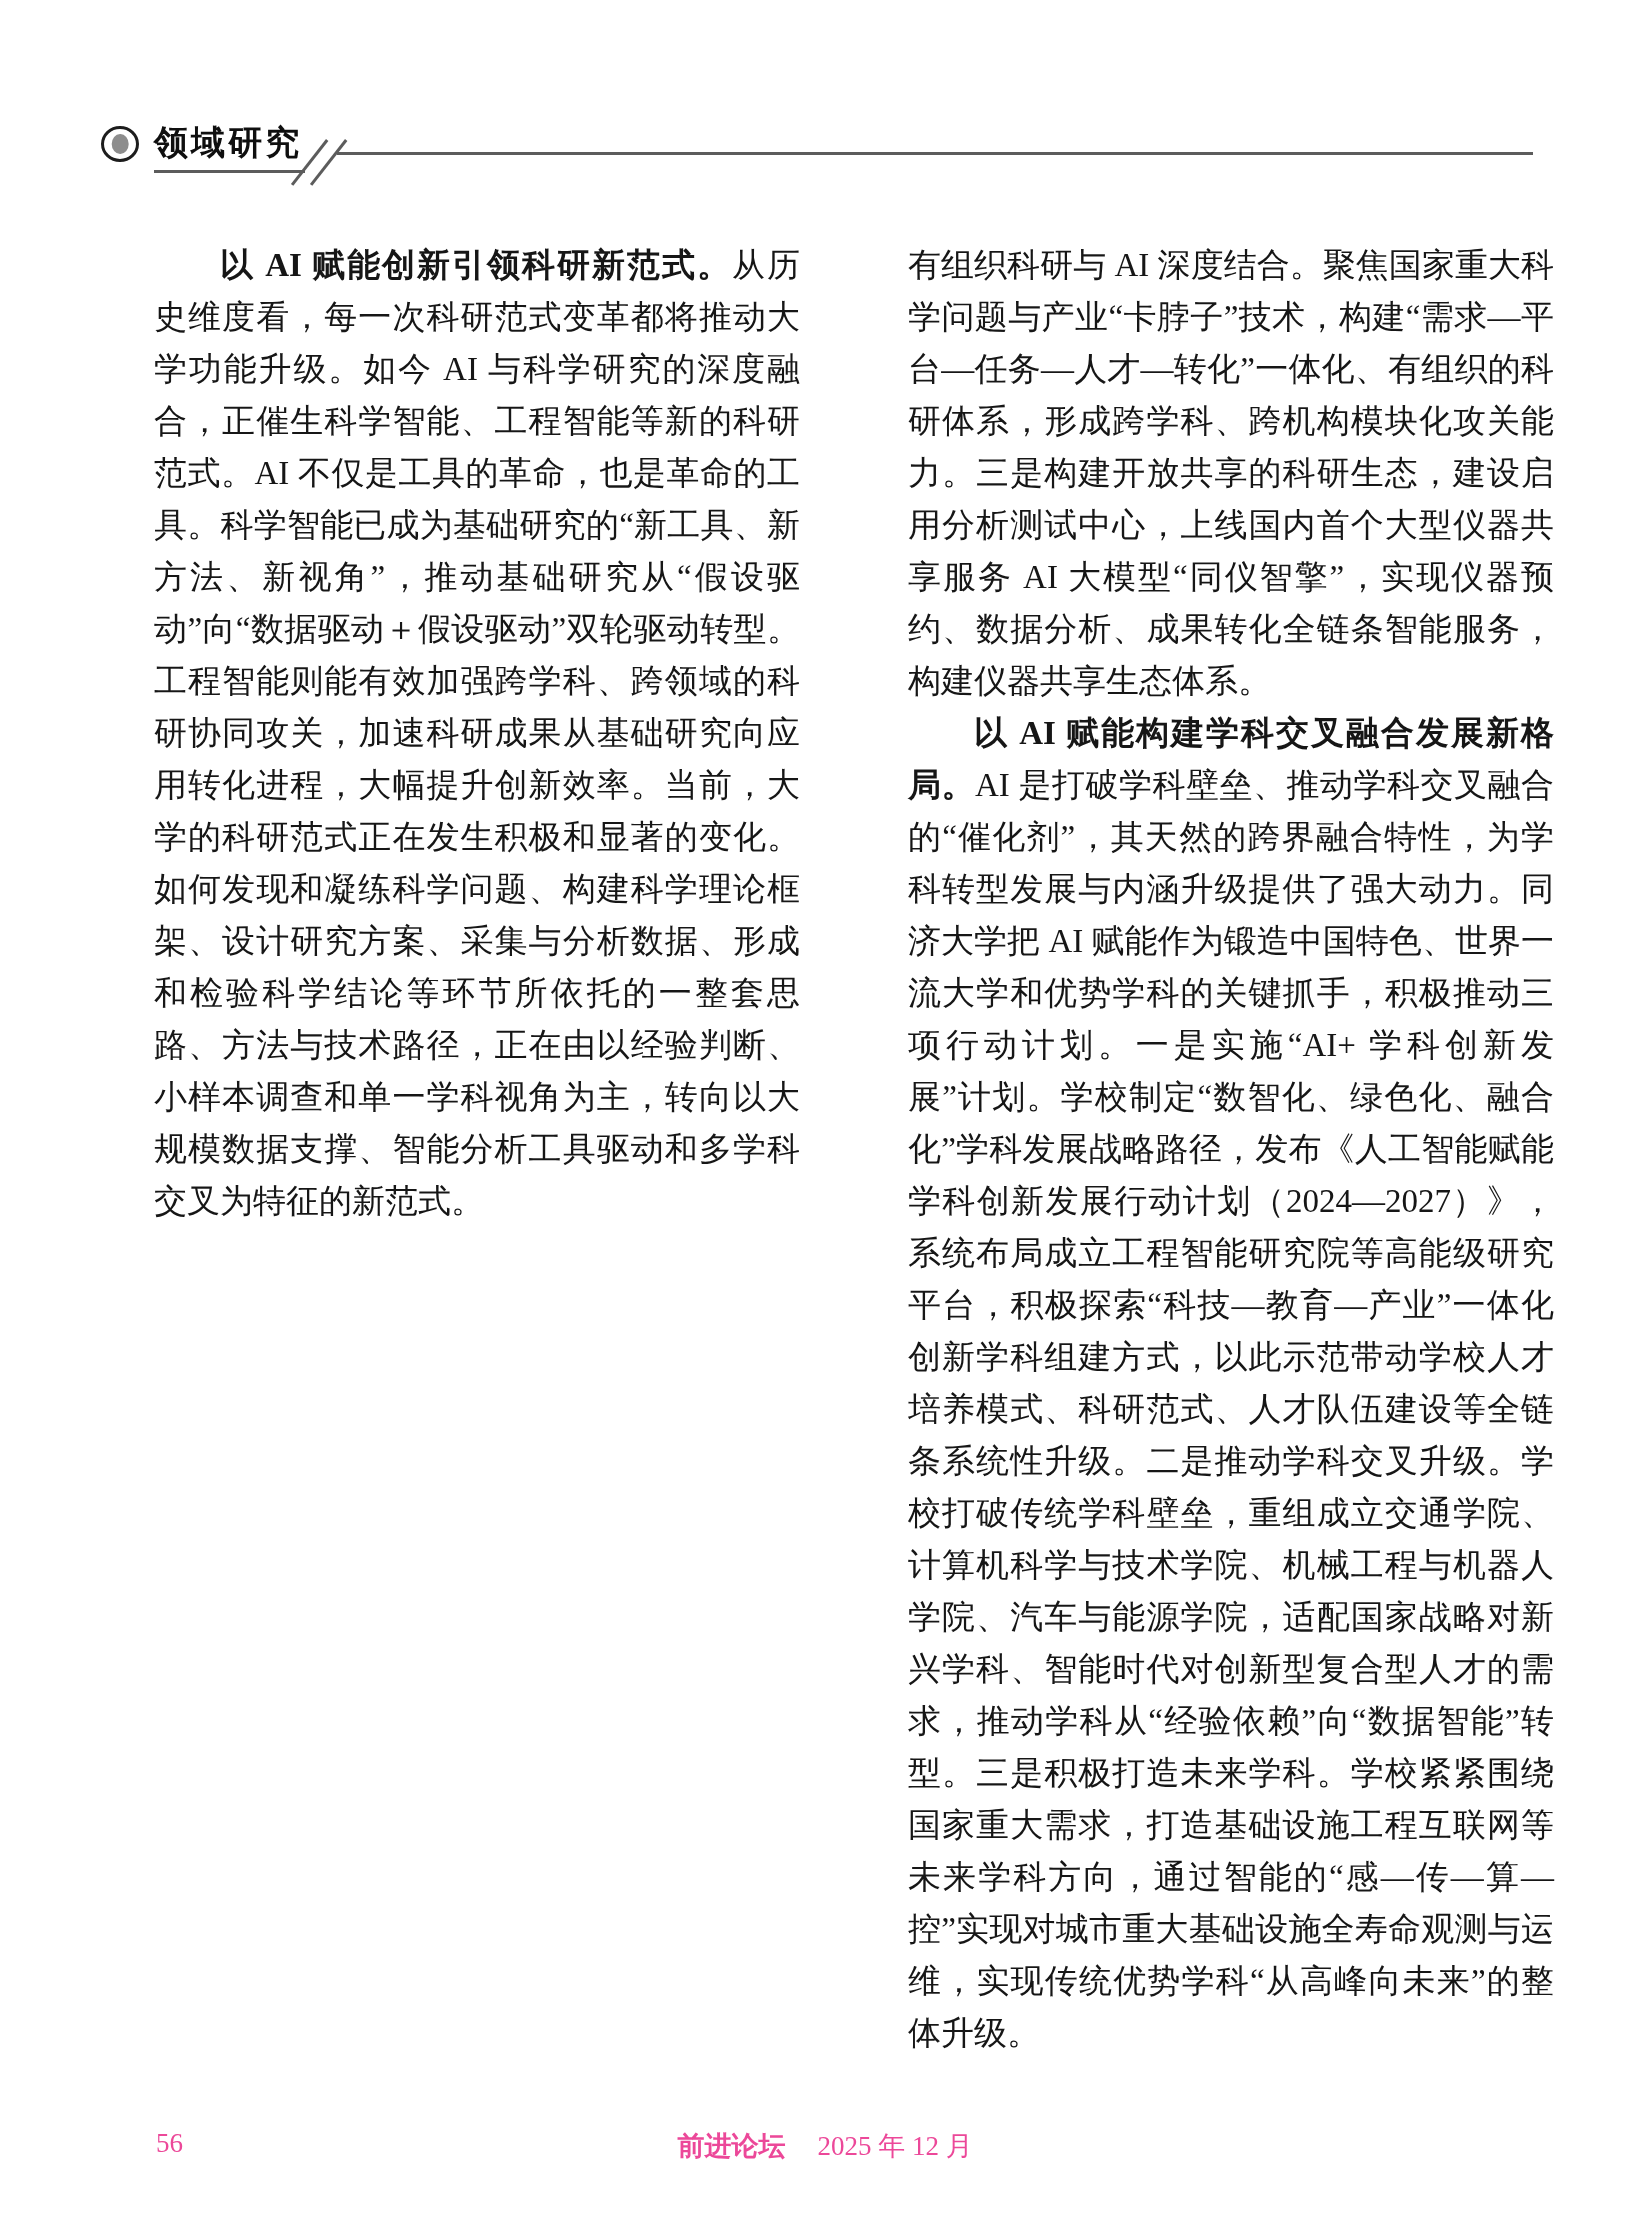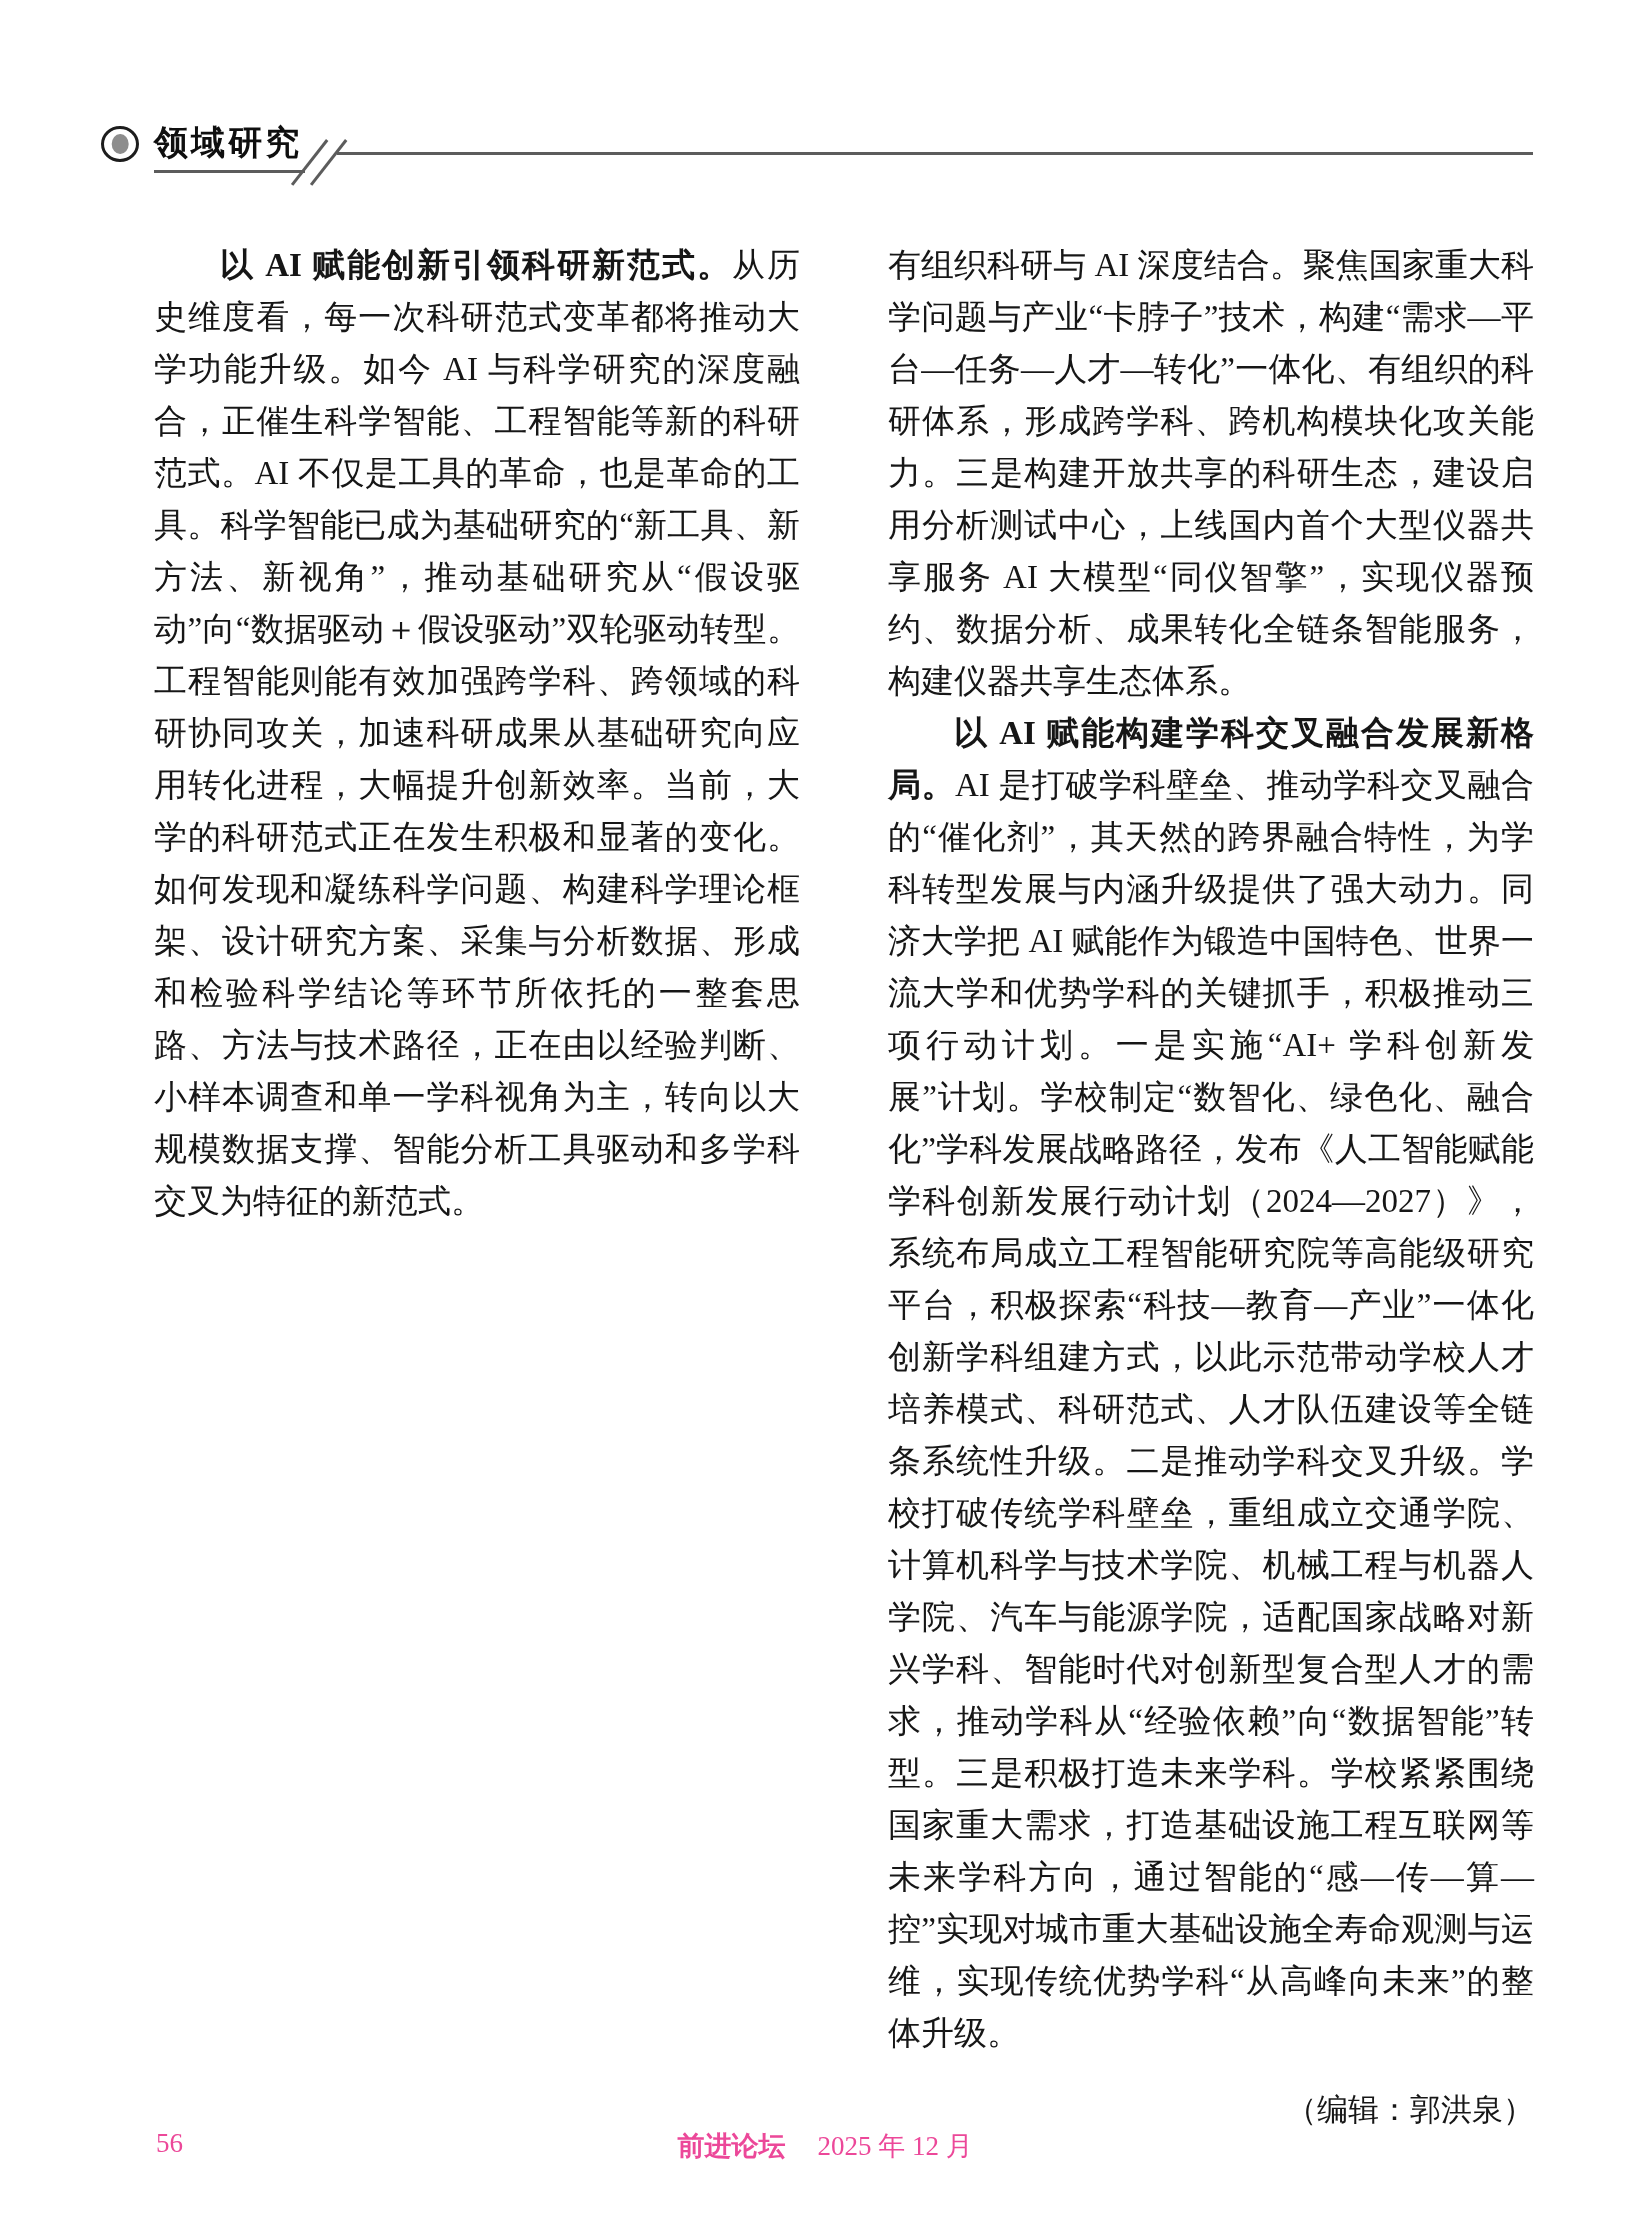--- a/index.html
+++ b/index.html
@@ -84,21 +84,21 @@
     position: absolute;
     top: 204px;
     width: 646px;
     font-size: 33px;
     line-height: 52px;
     text-align: justify;
     text-justify: inter-character;
     color: #161616;
   }
   #col-left  { left: 154px; }
-  #col-right { left: 888px; }
+  #col-right { left: 908px; }
   p.para {
     margin: 0;
     padding: 0;
   }
   p.para.indent { text-indent: 2em; }
   p.para b { font-weight: bold; }
   .editor-credit {
     margin: 0;
     margin-top: 25px;
     text-align: right;
@@ -146,21 +146,20 @@
   <div class="divider-slash-1"></div>
   <div class="divider-slash-2"></div>
   <div class="divider-long"></div>
 
   <div class="col" id="col-left">
       <p class="para indent"><b>以 AI 赋能创新引领科研新范式。</b>从历史维度看，每一次科研范式变革都将推动大学功能升级。如今 AI 与科学研究的深度融合，正催生科学智能、工程智能等新的科研范式。AI 不仅是工具的革命，也是革命的工具。科学智能已成为基础研究的“新工具、新方法、新视角”，推动基础研究从“假设驱动”向“数据驱动＋假设驱动”双轮驱动转型。工程智能则能有效加强跨学科、跨领域的科研协同攻关，加速科研成果从基础研究向应用转化进程，大幅提升创新效率。当前，大学的科研范式正在发生积极和显著的变化。如何发现和凝练科学问题、构建科学理论框架、设计研究方案、采集与分析数据、形成和检验科学结论等环节所依托的一整套思路、方法与技术路径，正在由以经验判断、小样本调查和单一学科视角为主，转向以大规模数据支撑、智能分析工具驱动和多学科交叉为特征的新范式。</p>
     </div>
   <div class="col" id="col-right">
       <p class="para">有组织科研与 AI 深度结合。聚焦国家重大科学问题与产业“卡脖子”技术，构建“需求—平台—任务—人才—转化”一体化、有组织的科研体系，形成跨学科、跨机构模块化攻关能力。三是构建开放共享的科研生态，建设启用分析测试中心，上线国内首个大型仪器共享服务 AI 大模型“同仪智擎”，实现仪器预约、数据分析、成果转化全链条智能服务，构建仪器共享生态体系。</p>
       <p class="para indent"><b>以 AI 赋能构建学科交叉融合发展新格局。</b>AI 是打破学科壁垒、推动学科交叉融合的“催化剂”，其天然的跨界融合特性，为学科转型发展与内涵升级提供了强大动力。同济大学把 AI 赋能作为锻造中国特色、世界一流大学和优势学科的关键抓手，积极推动三项行动计划。一是实施“AI+ 学科创新发展”计划。学校制定“数智化、绿色化、融合化”学科发展战略路径，发布《人工智能赋能学科创新发展行动计划（2024—2027）》，系统布局成立工程智能研究院等高能级研究平台，积极探索“科技—教育—产业”一体化创新学科组建方式，以此示范带动学校人才培养模式、科研范式、人才队伍建设等全链条系统性升级。二是推动学科交叉升级。学校打破传统学科壁垒，重组成立交通学院、计算机科学与技术学院、机械工程与机器人学院、汽车与能源学院，适配国家战略对新兴学科、智能时代对创新型复合型人才的需求，推动学科从“经验依赖”向“数据智能”转型。三是积极打造未来学科。学校紧紧围绕国家重大需求，打造基础设施工程互联网等未来学科方向，通过智能的“感—传—算—控”实现对城市重大基础设施全寿命观测与运维，实现传统优势学科“从高峰向未来”的整体升级。</p>
-      <p class="editor-credit">（编辑：郭洪泉）</p>
     </div>
 
   <div class="footer">
     <div class="page-number">56</div>
     <div class="journal-center">
       <span class="journal-name">前进论坛</span>
       <span class="journal-date">2025 年 12 月</span>
     </div>
   </div>
 

